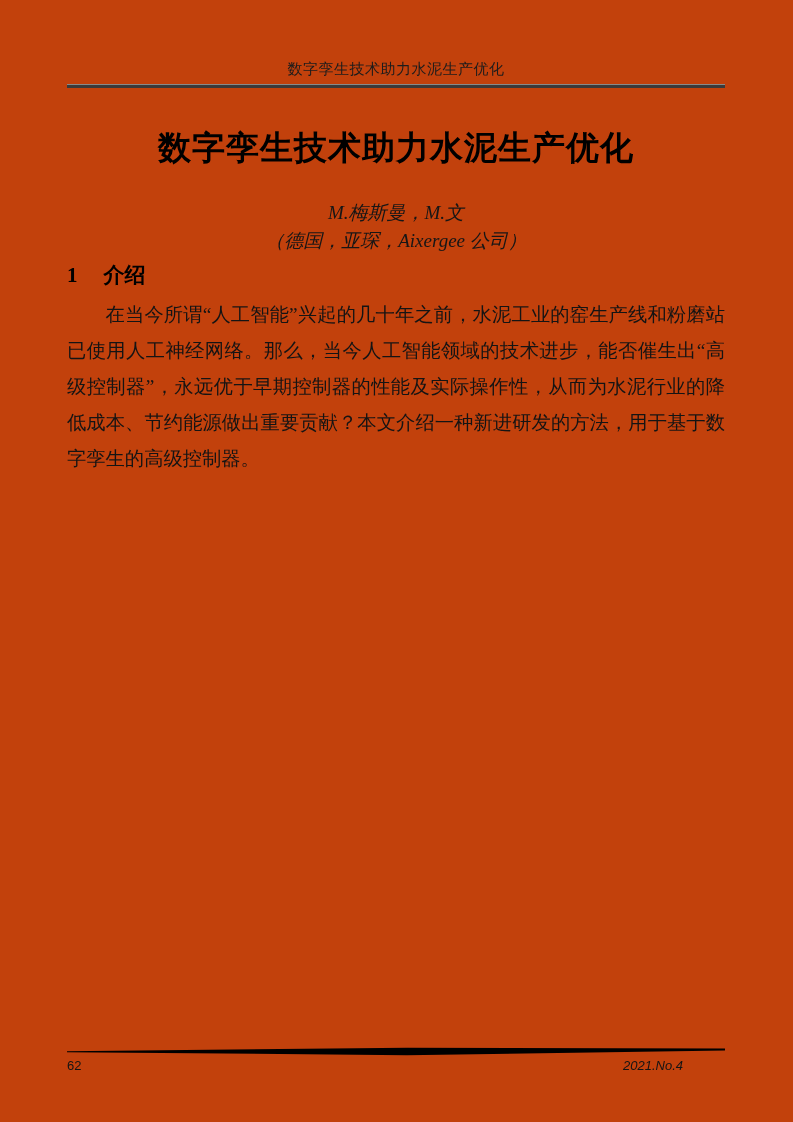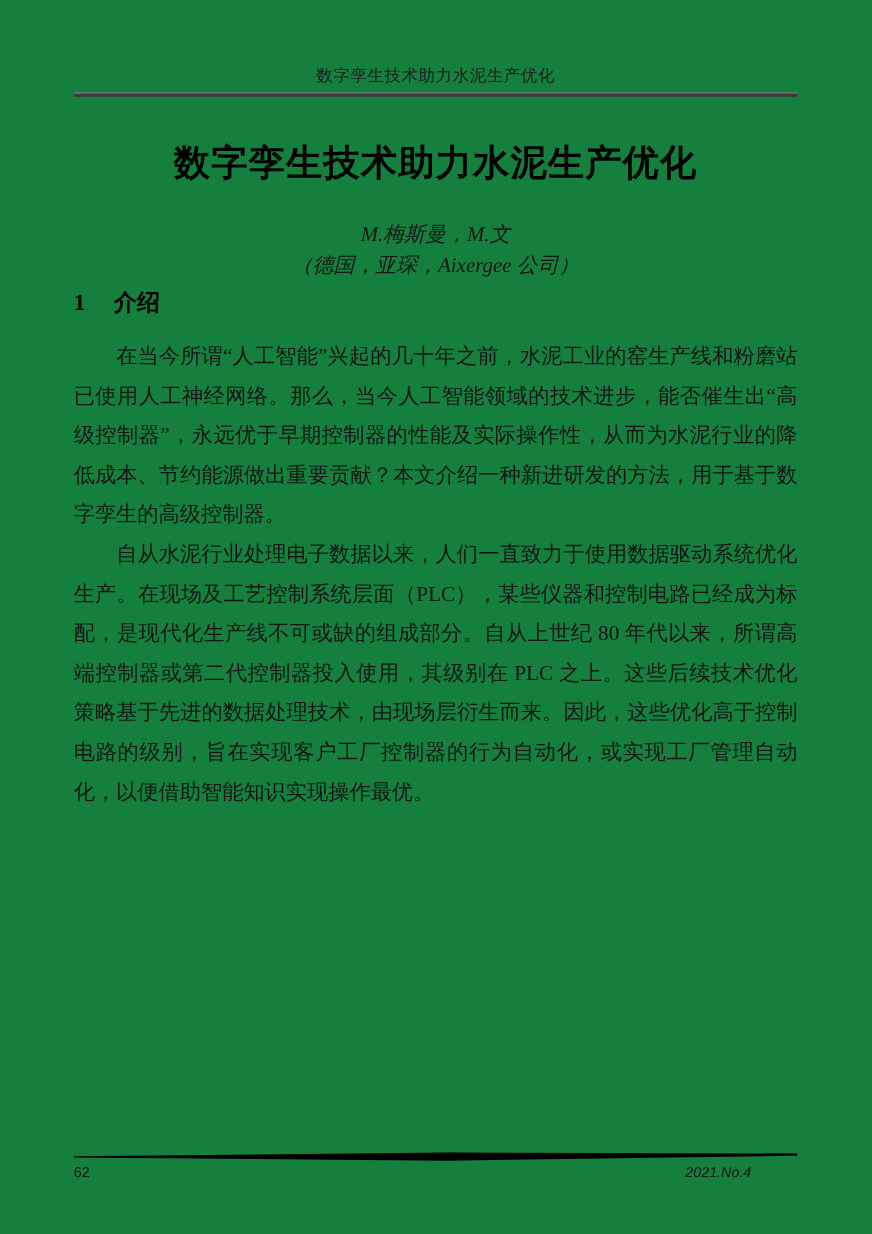--- a/index.html
+++ b/index.html
@@ -4,21 +4,21 @@
 <style>
   html, body {
     margin: 0;
     padding: 0;
     background: #ffffff;
   }
   .page {
     position: relative;
     width: 793px;
     height: 1122px;
-    background: #15803d;
+    background: #c2410c;
     overflow: hidden;
     font-family: "Liberation Serif", "DejaVu Serif", serif;
     color: #121212;
   }
   .col {
     position: absolute;
     left: 67px;
     width: 658px;
   }
   .running-header {
@@ -66,21 +66,21 @@
     margin: 0;
   }
   .section-heading .sec-no {
     font-family: "Liberation Serif", "DejaVu Serif", serif;
   }
   .section-heading .sec-title {
     font-family: "Liberation Sans", "DejaVu Sans", sans-serif;
     margin-left: 26px;
   }
   .body-text {
-    top: 307px;
+    top: 297px;
   }
   .body-text p {
     margin: 0;
     font-size: 19.3px;
     line-height: 36px;
     text-align: justify;
     text-indent: 2em;
     color: #141414;
   }
   .footer-divider {
@@ -126,21 +126,20 @@
   <div class="col authors-line">M.梅斯曼，M.文</div>
 
   <div class="col affiliation-line">（德国，亚琛，Aixergee 公司）</div>
 
   <h2 class="col section-heading">
     <span class="sec-no">1</span><span class="sec-title">介绍</span>
   </h2>
 
   <div class="col body-text">
     <p>在当今所谓“人工智能”兴起的几十年之前，水泥工业的窑生产线和粉磨站已使用人工神经网络。那么，当今人工智能领域的技术进步，能否催生出“高级控制器”，永远优于早期控制器的性能及实际操作性，从而为水泥行业的降低成本、节约能源做出重要贡献？本文介绍一种新进研发的方法，用于基于数字孪生的高级控制器。</p>
-    <p>自从水泥行业处理电子数据以来，人们一直致力于使用数据驱动系统优化生产。在现场及工艺控制系统层面（PLC），某些仪器和控制电路已经成为标配，是现代化生产线不可或缺的组成部分。自从上世纪 80 年代以来，所谓高端控制器或第二代控制器投入使用，其级别在 PLC 之上。这些后续技术优化策略基于先进的数据处理技术，由现场层衍生而来。因此，这些优化高于控制电路的级别，旨在实现客户工厂控制器的行为自动化，或实现工厂管理自动化，以便借助智能知识实现操作最优。</p>
   </div>
 
   <div class="col footer-divider">
     <svg viewBox="0 0 658 9" preserveAspectRatio="none">
       <polygon points="0,4.2 340,0.8 658,1.6 658,3.6 340,8.2 0,5.2" fill="#000000"></polygon>
     </svg>
   </div>
 
   <div class="col footer-row">
     <div class="footer-page-number">62</div>

